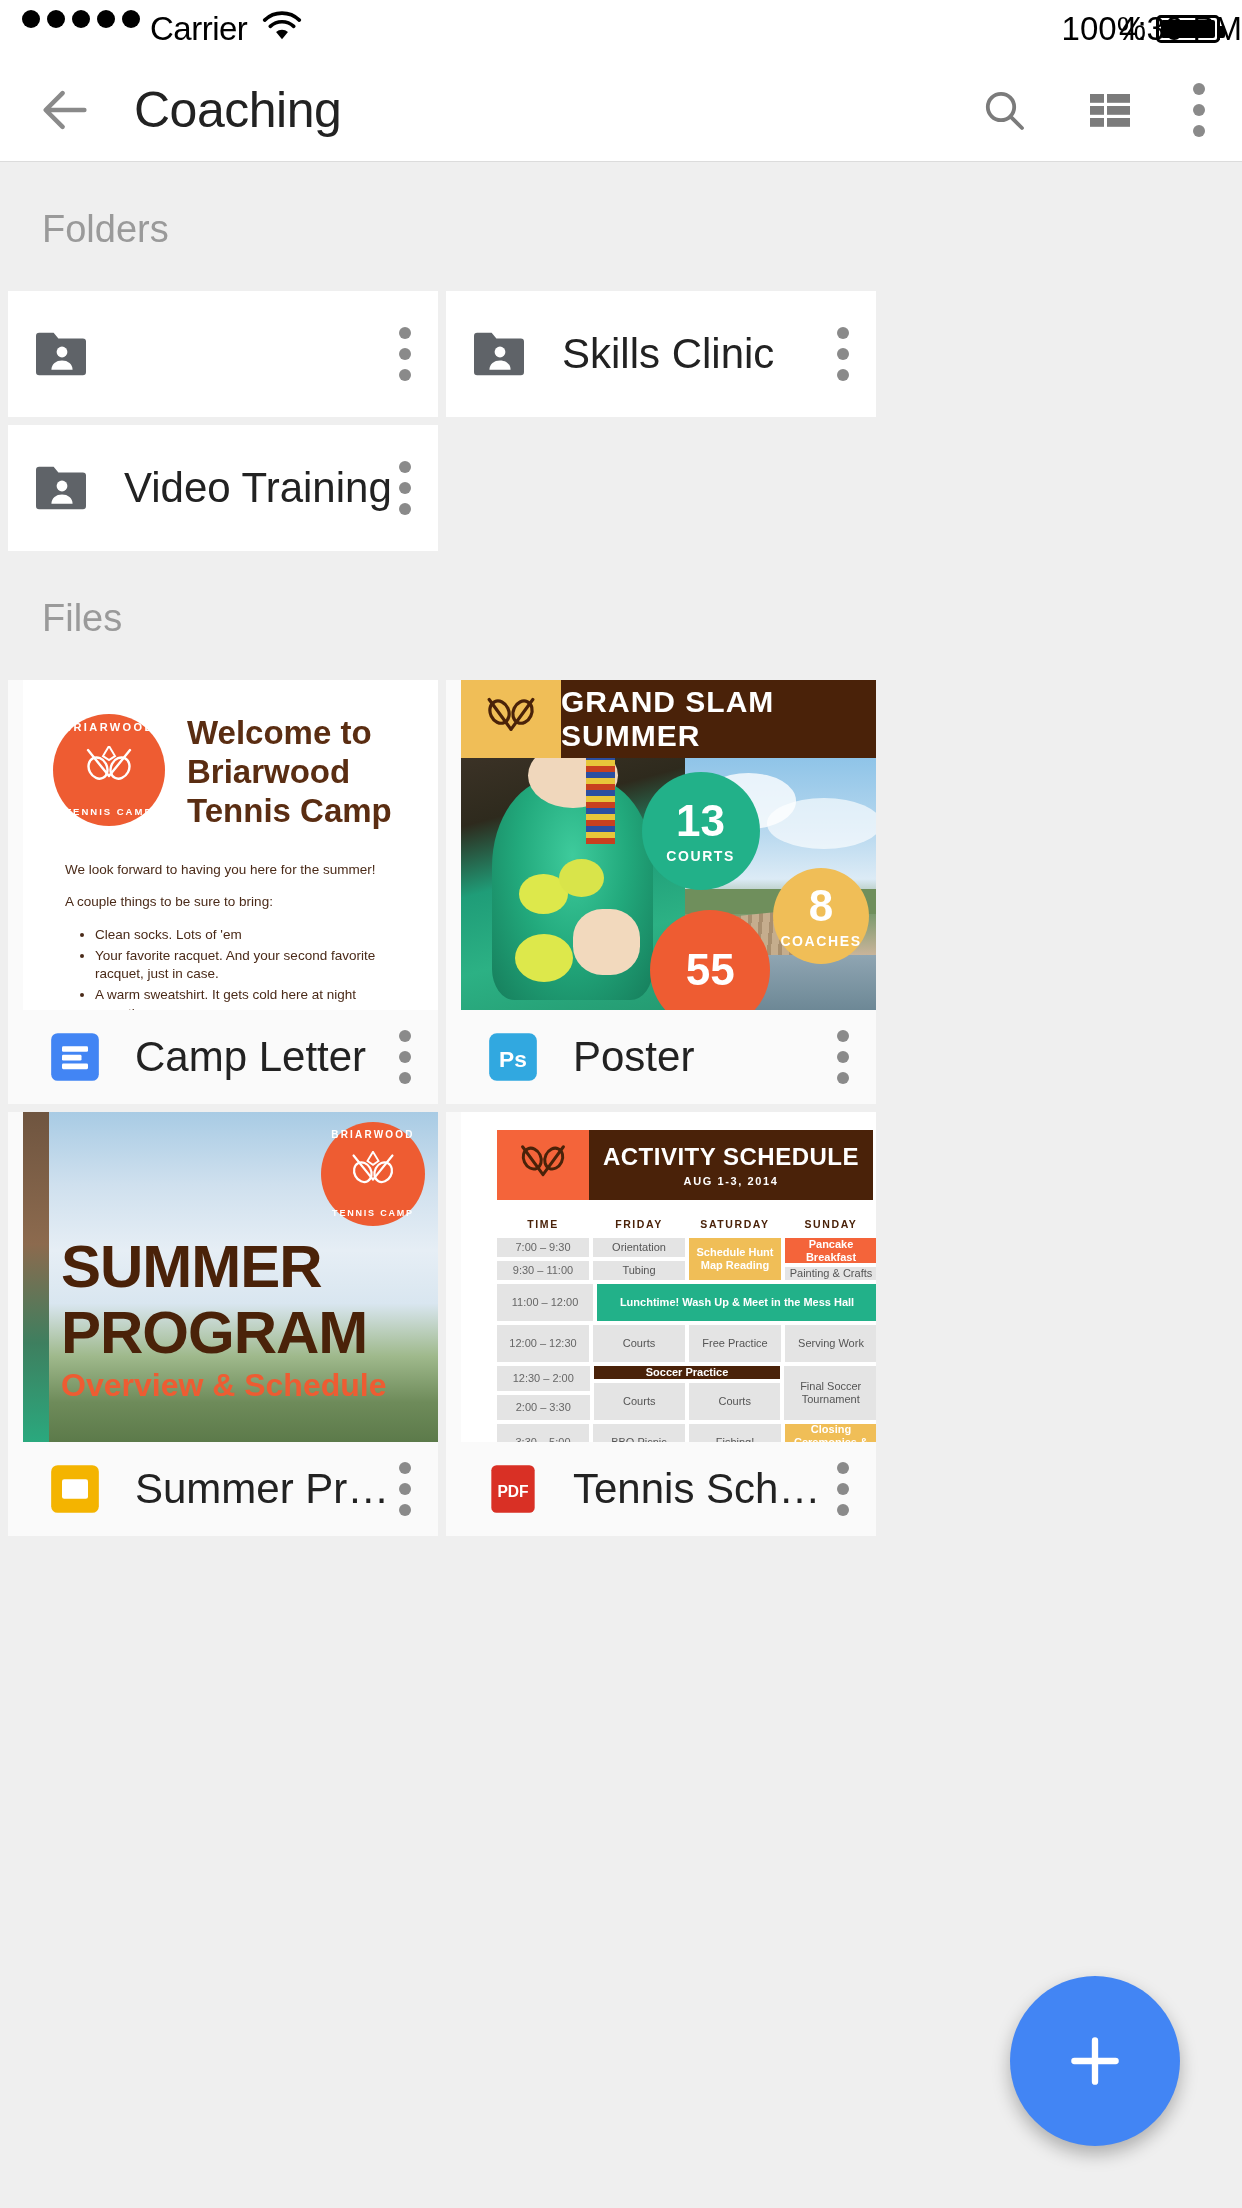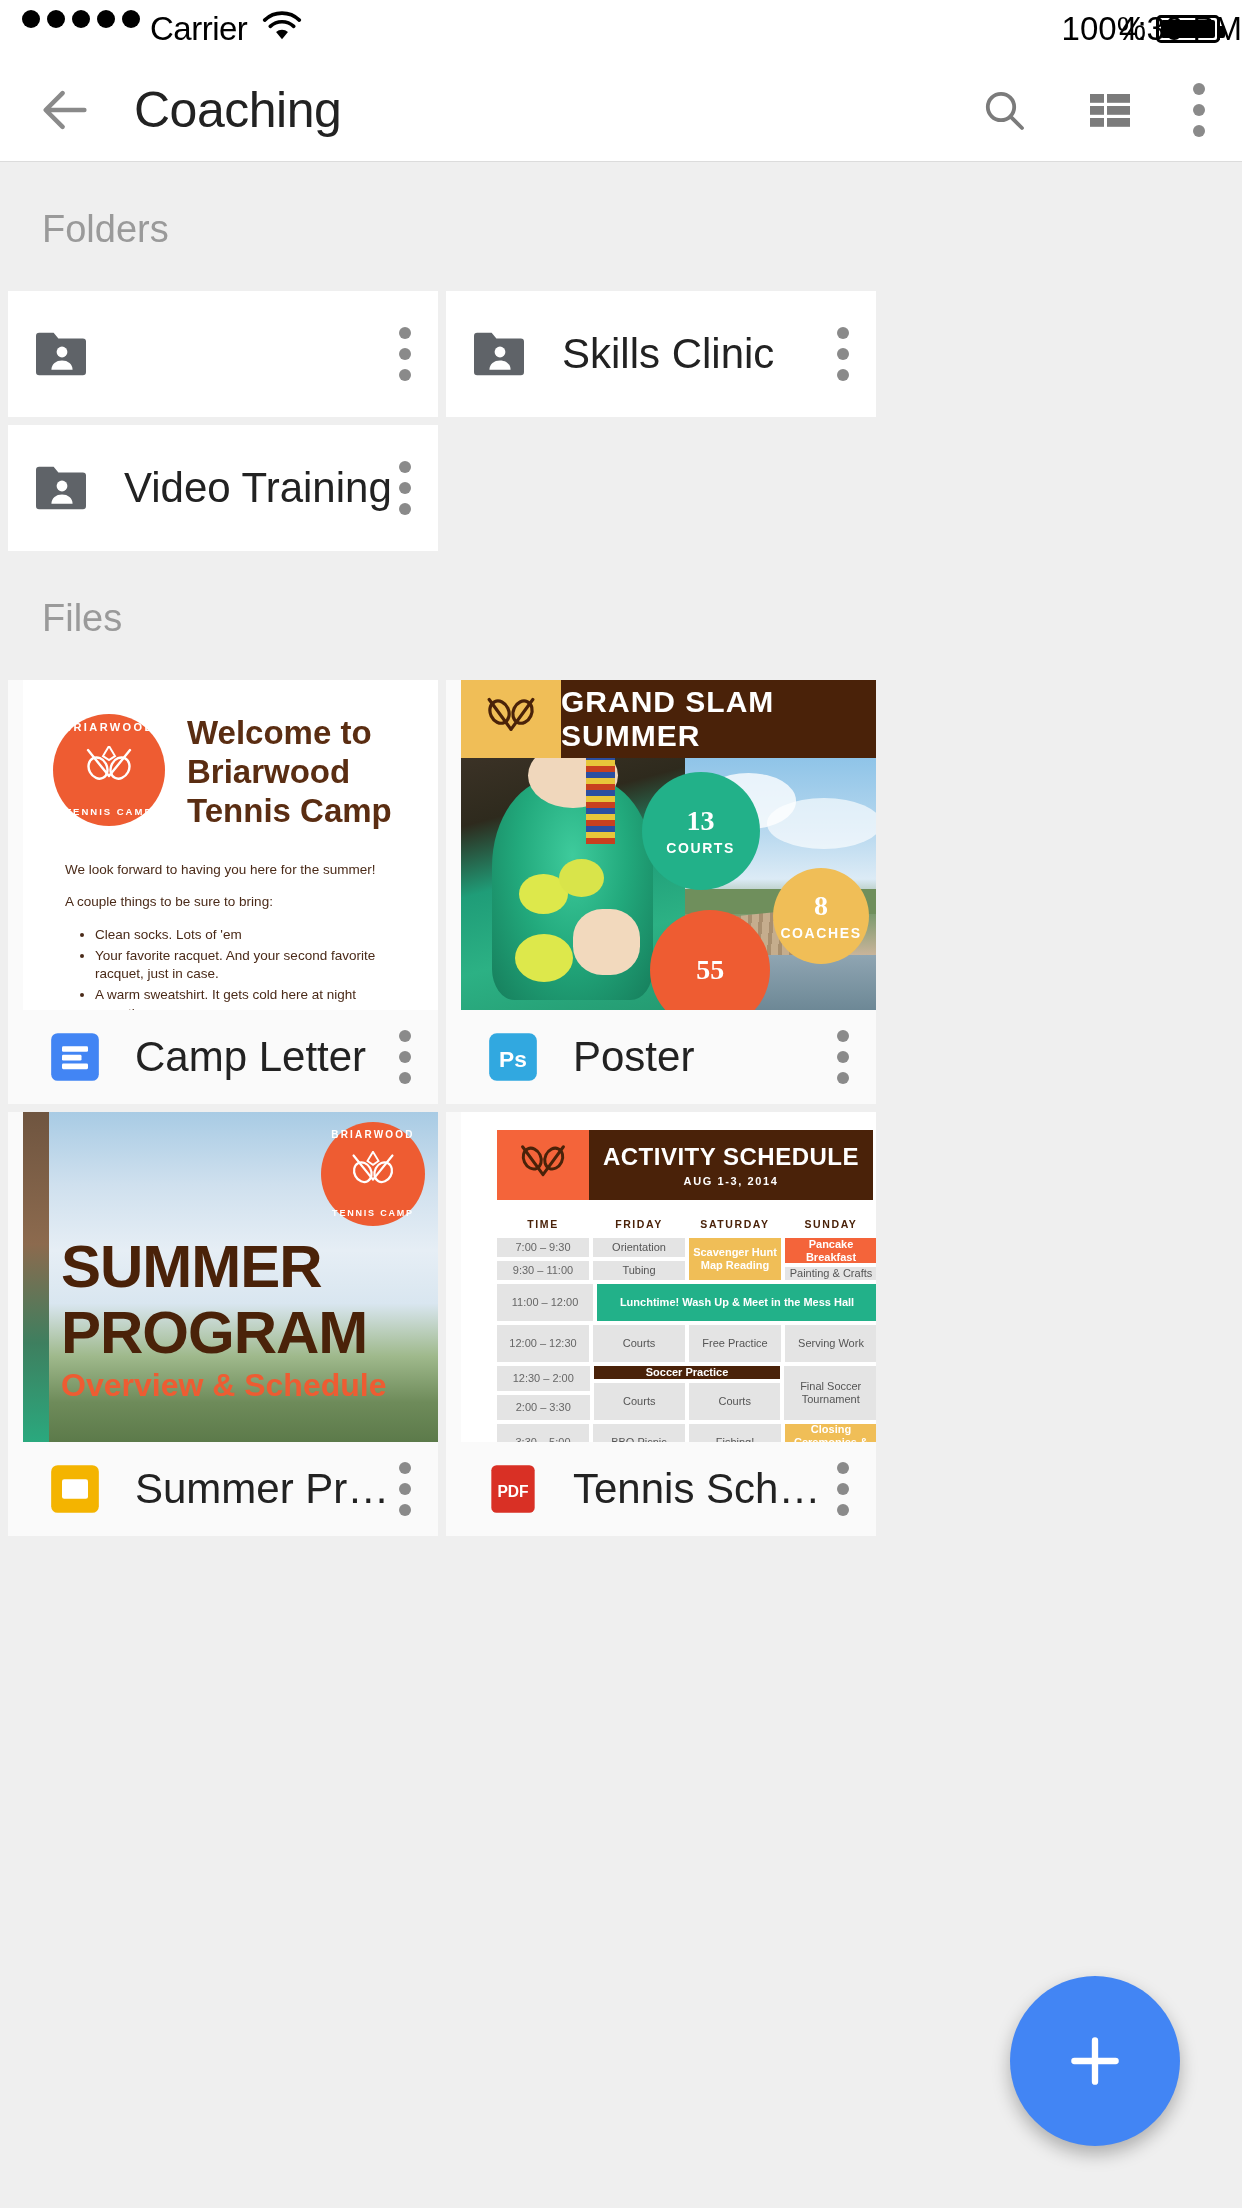--- a/index.html
+++ b/index.html
@@ -105,21 +105,21 @@
   .gs{ width:100%; height:100%; position:relative; background:#fff; }
   .gs-topbar{ display:flex; height:78px; }
   .gs-yellow{ width:100px; background:#f0be57; position:relative; }
   .gs-brown{ flex:1; background:#4a2209; color:#fff; display:flex; align-items:center;
     justify-content:center; font-size:30px; font-weight:700; letter-spacing:1px; }
   .gs-photos{ display:flex; height:252px; }
   .gs-kid{ width:52%; background:linear-gradient(165deg,#3b3226 0%,#2e2a1d 22%,#1f9d78 45%,#2cb184 70%,#249a71 100%); position:relative; overflow:hidden; }
   .gs-lake{ width:48%; background:linear-gradient(180deg,#8fc4e8 0%,#b9d9ef 30%,#dcebf6 48%,#7c9a6e 62%,#c8b49a 78%,#9fb6c4 100%); position:relative; overflow:hidden; }
   .circ{ position:absolute; border-radius:50%; color:#fff; display:flex;
     flex-direction:column; align-items:center; justify-content:center; font-weight:700; }
-  .circ .n{ font-size:28px; line-height:1;font-family:Liberation Serif, serif; }
+  .circ .n{ font-size:44px; line-height:1; }
   .circ .l{ font-size:14px; letter-spacing:1.6px; margin-top:5px; }
   .c13{ width:118px; height:118px; background:#22b189; left:42%; top:92px; }
   .c8{ width:96px; height:96px; background:#f0be57; right:22px; top:188px; }
   .c55{ width:120px; height:120px; background:#ee5c32; left:44%; top:230px; }
 
   
   .sp{ width:100%; height:100%; position:relative;
     background:linear-gradient(180deg,#a8cbe4 0%,#cfe0ee 22%,#e6eef5 42%,#d9e6f0 58%,#9fb98c 74%,#6e8b5a 88%,#5c7a4a 100%); overflow:hidden; }
   .sp-leftstrip{ position:absolute; left:0; top:0; bottom:0; width:26px;
     background:linear-gradient(180deg,#6f5540 0%,#8c6a4e 40%,#3e7f5f 70%,#2aa97e 100%); }
@@ -462,21 +462,21 @@
             <div style="display:flex;gap:4px;margin-bottom:4px;">
               <div class="as-col" style="flex:1">
                 <div class="as-cell time" style="height:37px">7:00 – 9:30</div>
                 <div class="as-cell time" style="height:37px">9:30 – 11:00</div>
               </div>
               <div class="as-col" style="flex:1">
                 <div class="as-cell" style="height:37px">Orientation</div>
                 <div class="as-cell" style="height:37px">Tubing</div>
               </div>
               <div class="as-col" style="flex:1">
-                <div class="as-cell yellow" style="height:78px">Scavenger Hunt Map Reading</div>
+                <div class="as-cell yellow" style="height:78px">Schedule Hunt Map Reading</div>
               </div>
               <div class="as-col" style="flex:1">
                 <div class="as-cell orange" style="height:37px">Pancake Breakfast</div>
                 <div class="as-cell" style="height:37px">Painting &amp; Crafts</div>
               </div>
             </div>
 
             <div class="as-row">
               <div class="as-cell time">11:00 – 12:00</div>
               <div class="as-cell green span3">Lunchtime! Wash Up &amp; Meet in the Mess Hall</div>

